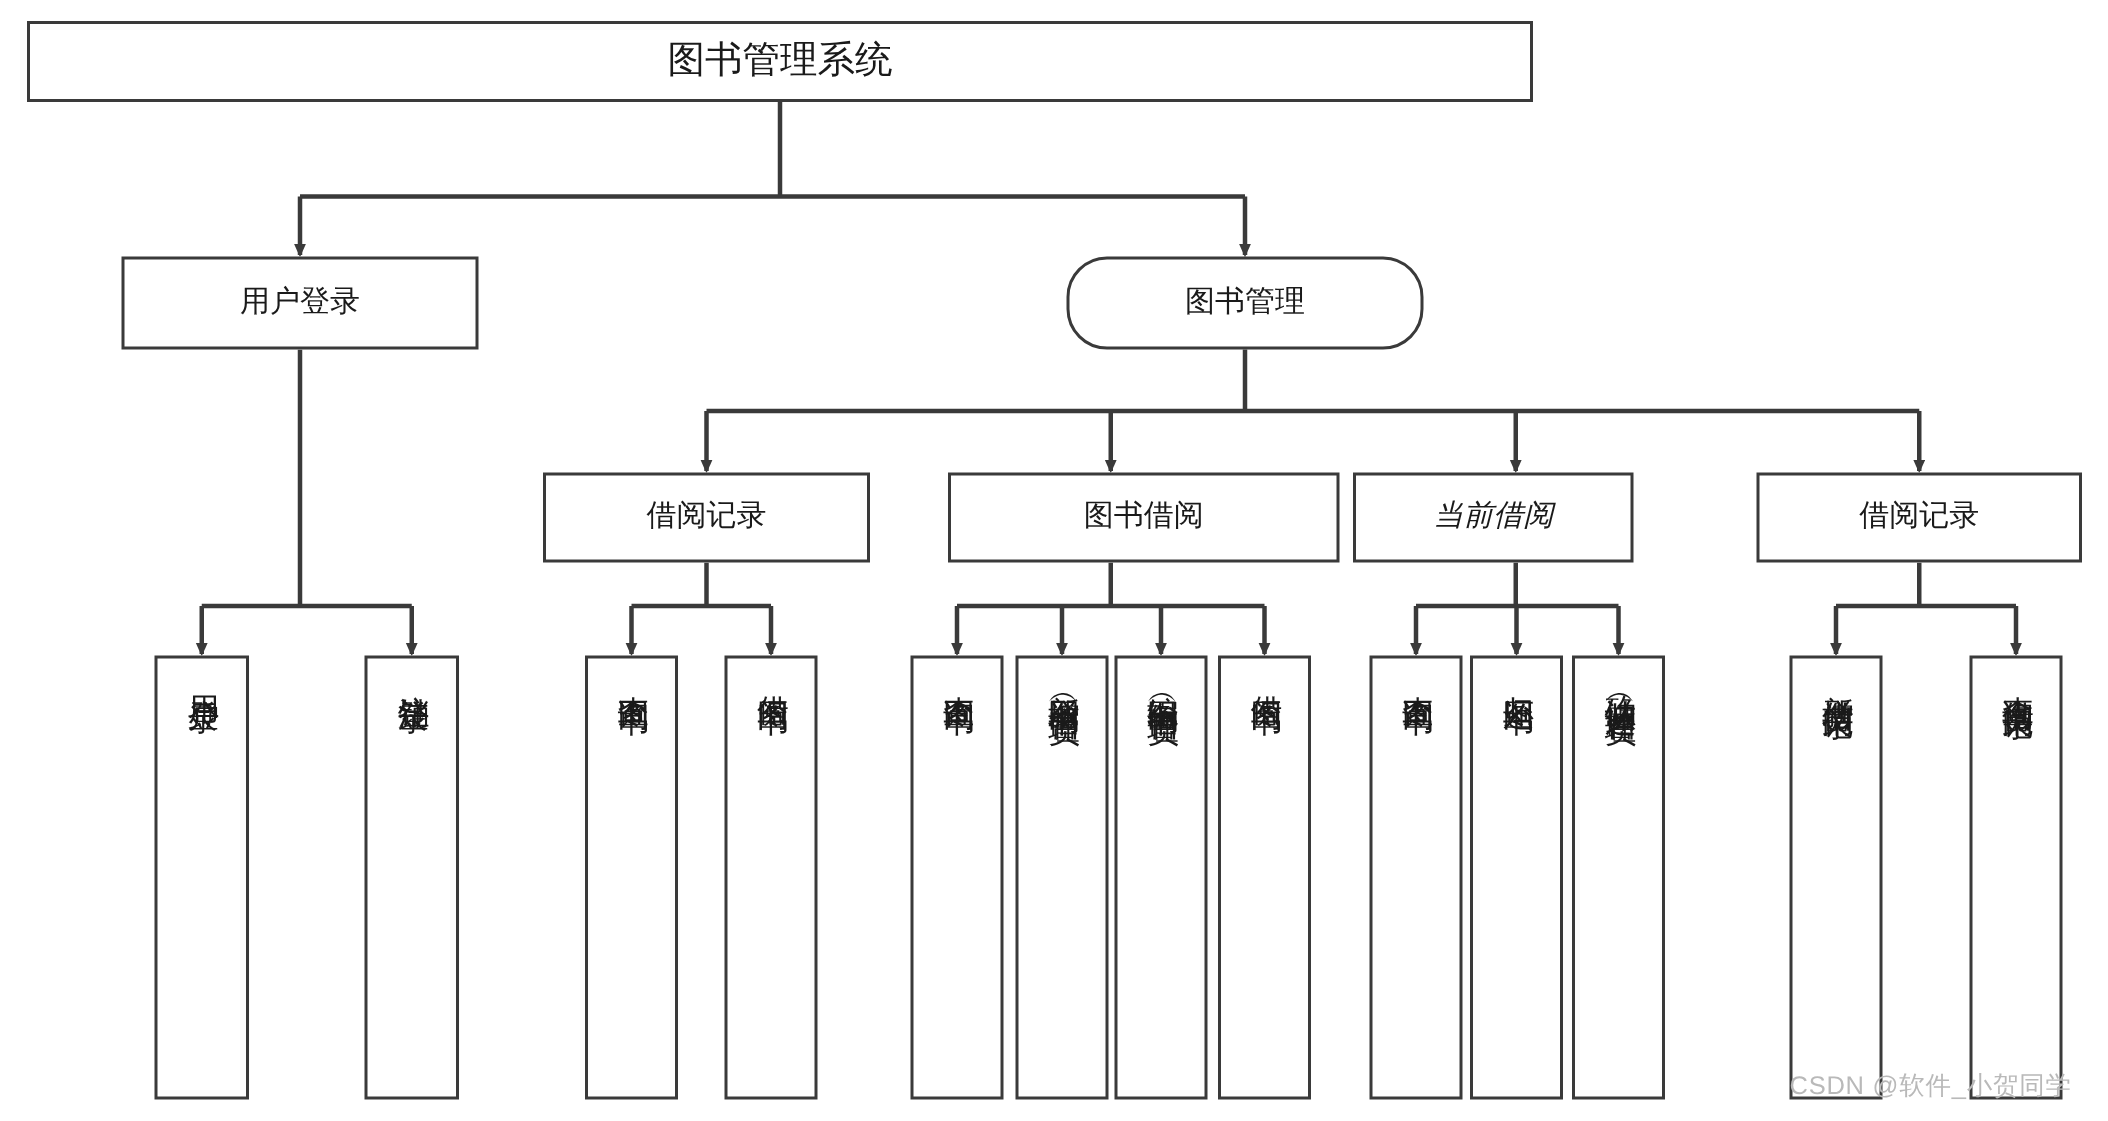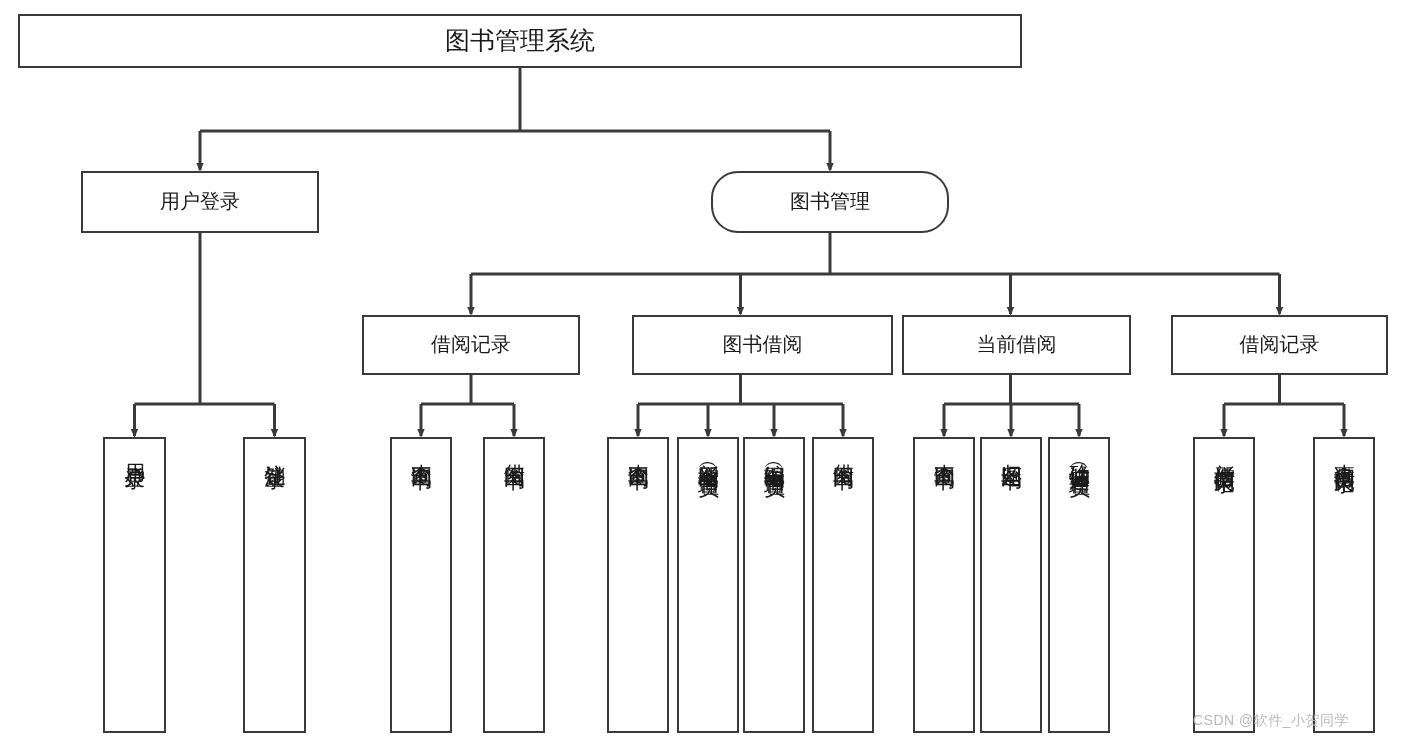--- a/index.html
+++ b/index.html
@@ -57,21 +57,21 @@
   }
   .node.leaf .vtext {
     writing-mode: vertical-rl;
     text-orientation: upright;
     letter-spacing: 2px;
     white-space: nowrap;
     display: block;
   }
   .watermark {
     position: absolute;
-    font-size: 14px;
+    font-size: 17px;
     color: #b9b9b9;
     white-space: nowrap;
     letter-spacing: 0.5px;
     pointer-events: none;
   }
 </style>
 </head>
 <body>
 
 <div id="diagram-root">
@@ -119,21 +119,21 @@
       </g>
   </svg>
 
   <div class="node level-0" style="left: 18px; top: 14px; width: 1004px; height: 54px;">图书管理系统</div>
 
   <div class="node level-1" style="left: 81px; top: 171px; width: 238px; height: 62px;">用户登录</div>
   <div class="node level-1" style="left: 711px; top: 171px; width: 238px; height: 62px; border-radius: 27px;">图书管理</div>
 
   <div class="node level-2" style="left: 362px; top: 315px; width: 218px; height: 60px;">借阅记录</div>
   <div class="node level-2" style="left: 632px; top: 315px; width: 261px; height: 60px;">图书借阅</div>
-  <div class="node level-2" style="left: 902px; top: 315px; width: 229px; height: 60px;">当前借阅</div>
+  <div class="node level-2" style="left: 902px; top: 315px; width: 187px; height: 60px; font-style: italic;">当前借阅</div>
   <div class="node level-2" style="left: 1171px; top: 315px; width: 217px; height: 60px;">借阅记录</div>
 
   <div class="node leaf" style="left: 103px; top: 437px; width: 63px; height: 296px;">
     <span class="vtext">用户登录</span>
   </div>
   <div class="node leaf" style="left: 243px; top: 437px; width: 63px; height: 296px;">
     <span class="vtext">注销登录</span>
   </div>
   <div class="node leaf" style="left: 390px; top: 437px; width: 62px; height: 296px;">
     <span class="vtext">查询图书</span>

